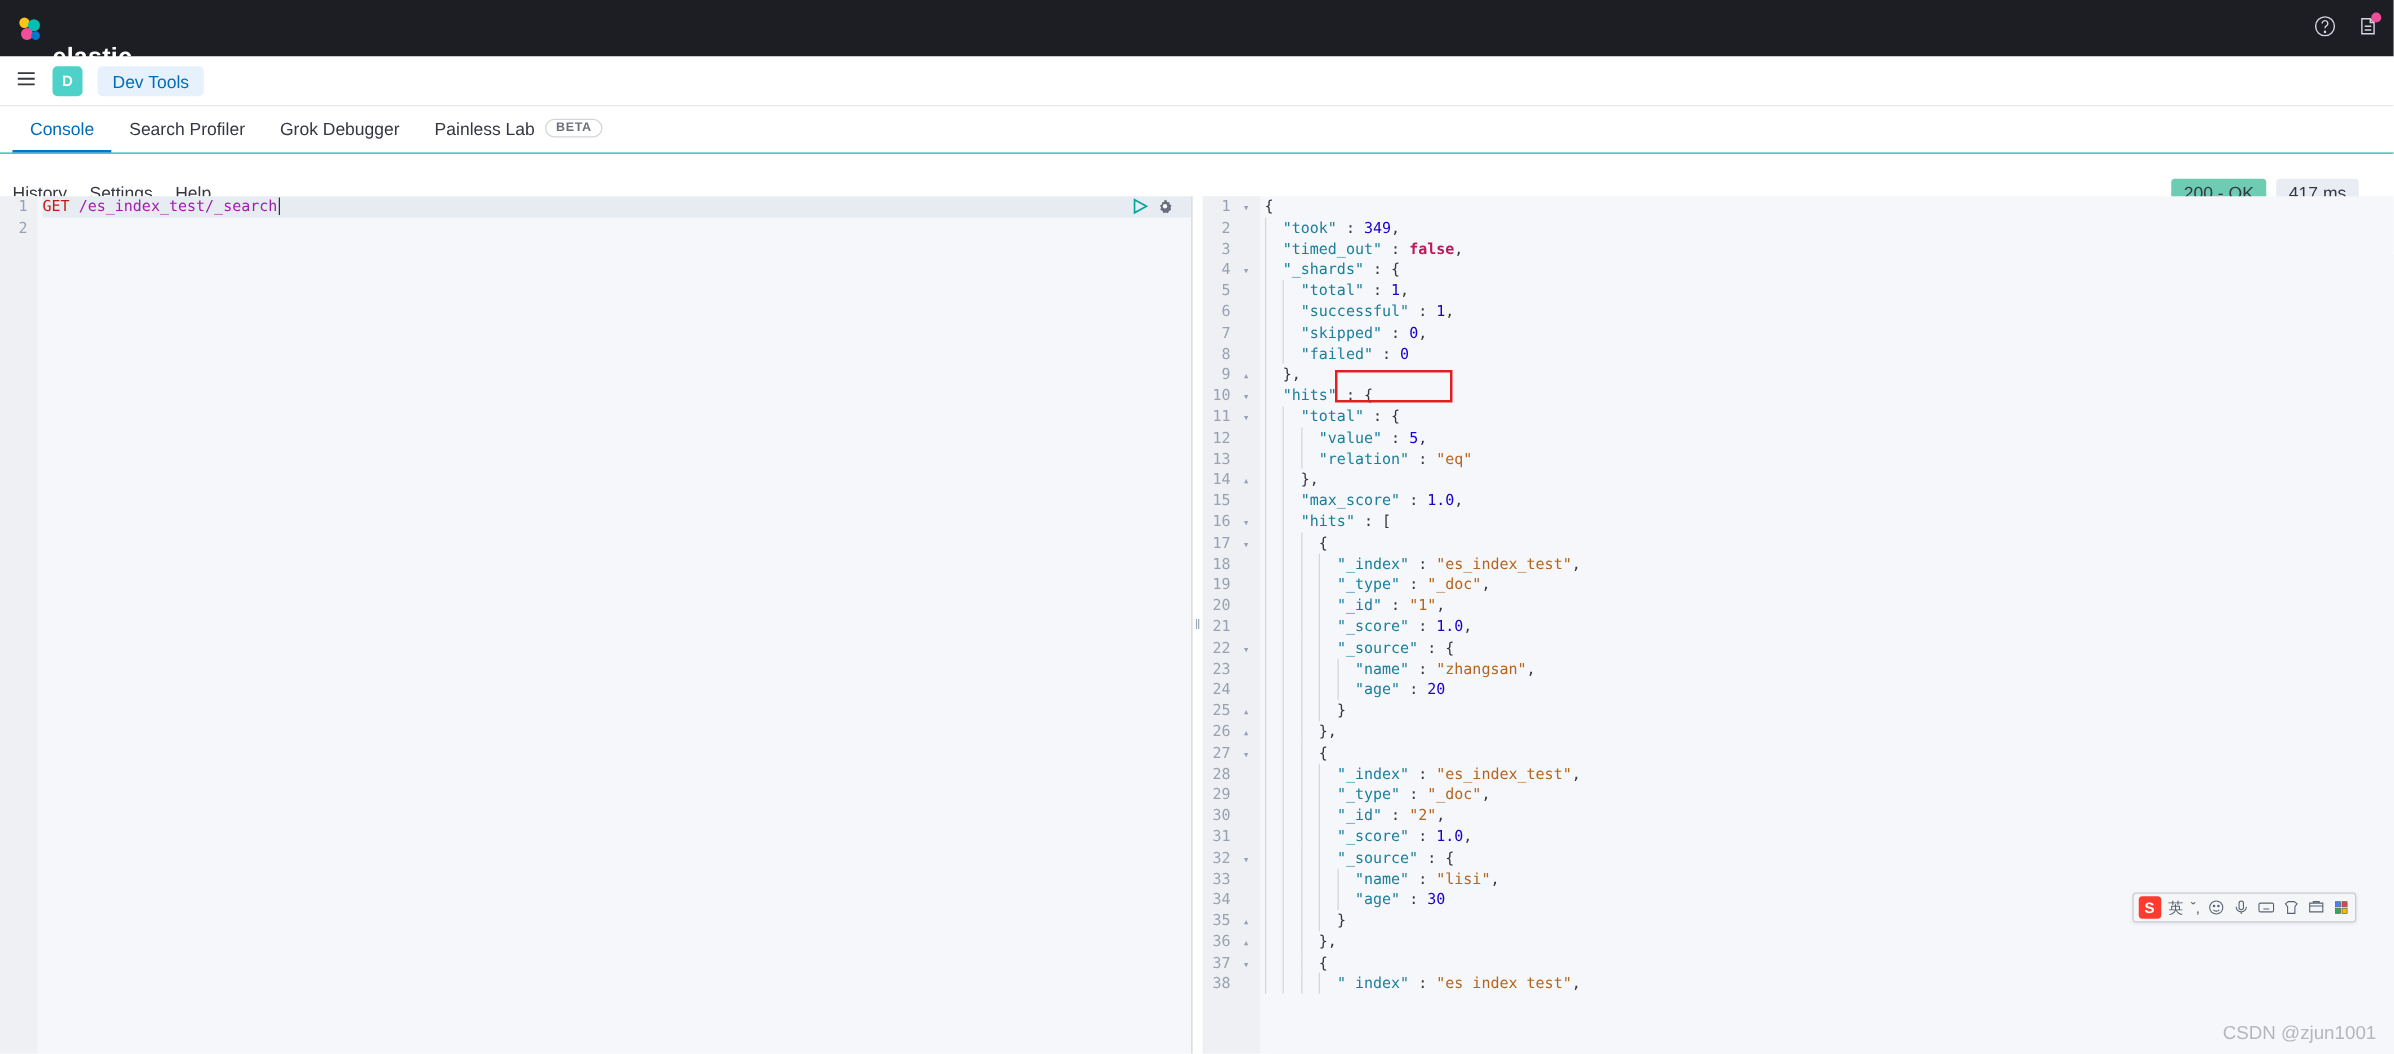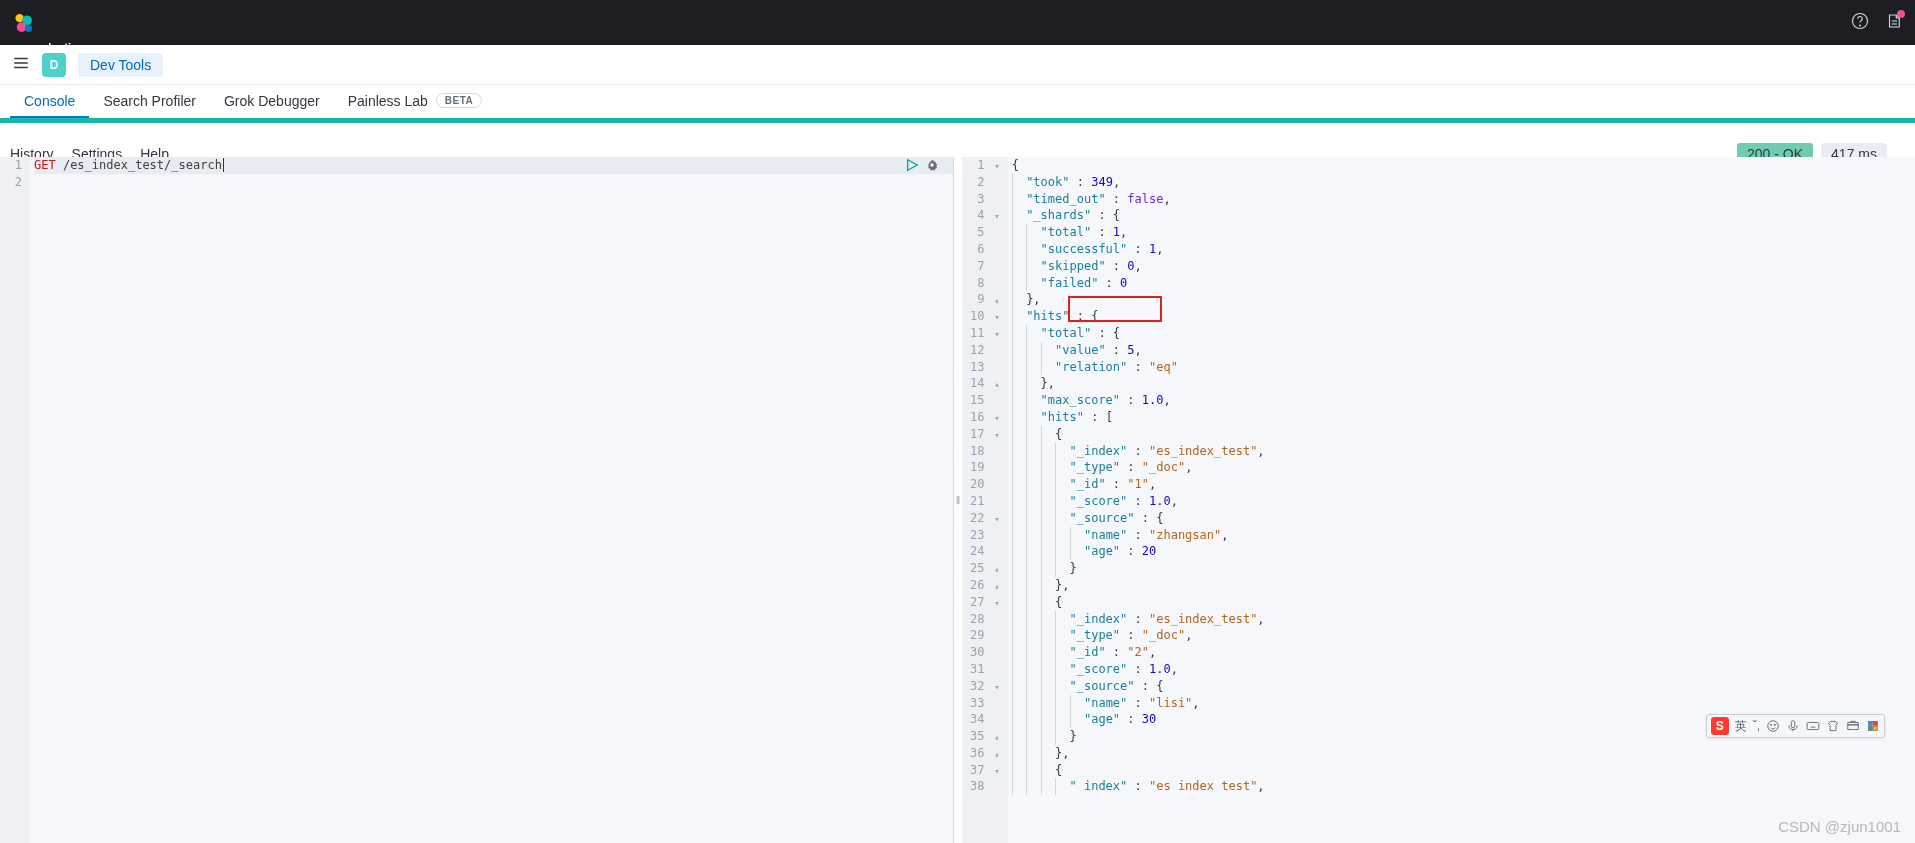--- a/index.html
+++ b/index.html
@@ -2,39 +2,39 @@
 <html><head>
 <meta charset="utf-8">
 <style>
 * { margin: 0; padding: 0; box-sizing: border-box; }
 body { font-family: -apple-system, BlinkMacSystemFont, "Segoe UI", Helvetica, Arial, sans-serif; font-size: 14px; color: #343741; background: #fff; }
 
 
 .topbar { background: #1d1e24; height: 45px; display: flex; align-items: center; padding: 0 12px; }
 .logo-wrap { display: flex; align-items: center; gap: 8px; color: #fff; }
 .logo-svg { width: 22px; height: 22px; }
-.logo-text { color: #fff; font-weight: 600; font-size: 11px; letter-spacing: .2px; margin-top: 48px; }
+.logo-text { color: #fff; font-weight: 600; font-size: 20px; letter-spacing: .2px; margin-top: 48px; }
 .search-wrap { margin-left: auto; margin-right: auto; position: absolute; left: 50%; transform: translateX(-50%); }
 .search-box { background: #2e2f36; border: 1px solid #3a3b44; border-radius: 5px; width: 330px; height: 28px; display: flex; align-items: center; padding: 0 10px; gap: 8px; }
 .search-box svg { width: 14px; height: 14px; stroke: #98a2b3; fill: none; }
 .search-box span { color: #98a2b3; font-size: 13px; }
 .top-right { margin-left: auto; display: flex; align-items: center; gap: 16px; }
 .top-right svg { width: 18px; height: 18px; stroke: #d3d6dc; fill: none; }
 .news-dot { position: relative; }
 .news-dot::after { content: ''; position: absolute; top: -2px; right: -2px; width: 8px; height: 8px; background: #f04e98; border-radius: 50%; }
 
 
 .navbar { height: 40px; display: flex; align-items: center; padding: 0 12px; gap: 12px; border-bottom: 1px solid #e8e8ea; }
 .hamburger { cursor: pointer; }
 .hamburger svg { width: 18px; height: 18px; stroke: #343741; }
 .space-badge { width: 24px; height: 24px; background: #4dd2ca; color: #fff; border-radius: 4px; display: flex; align-items: center; justify-content: center; font-size: 12px; font-weight: 600; }
 .crumb-pill { background: #e7f1fb; color: #006bb8; padding: 4px 12px; border-radius: 4px; font-size: 14px; cursor: pointer; }
 
 
-.tabs { display: flex; align-items: flex-end; gap: 0; padding: 0 10px; border-bottom: 5px solid #14b8a6; height: 38px; }
+.tabs { display: flex; align-items: flex-end; gap: 0; padding: 0 10px; border-bottom: 1px solid #14b8a6; height: 38px; }
 .tab { padding: 0 14px; height: 100%; display: flex; align-items: center; font-size: 14px; color: #343741; cursor: pointer; border-bottom: 2px solid transparent; gap: 8px; }
 .tab.active { color: #006bb8; border-bottom-color: #07c; }
 .beta-badge { border: 1px solid #d3d6dc; border-radius: 10px; padding: 1px 8px; font-size: 10px; font-weight: 700; color: #69707d; letter-spacing: .5px; }
 
 
 .toolbar { display: flex; align-items: center; padding: 6px 10px; gap: 18px; height: 34px; }
 .toolbar span { color: #343741; font-size: 14px; cursor: pointer; margin-top: 28px; }
 .toolbar-right { margin-left: auto; display: flex; gap: 8px; align-items: flex-start; padding-right: 18px; }
 .status-badge { background: #6dccb1; color: #1a1c21; padding: 3px 10px; font-size: 12px; border-radius: 3px; }
 .time-badge { background: #e9edf3; color: #343741; padding: 3px 10px; font-size: 12px; border-radius: 3px; }
@@ -49,25 +49,25 @@
 .editor { display: flex; font-family: Monaco, Menlo, Consolas, monospace; font-size: 12px; line-height: 1.4; height: 100%; }
 .gutter { background: #eef0f4; color: #98a2b3; text-align: right; padding: 0 6px; min-width: 30px; user-select: none; }
 .gutter div { padding: 0 2px; }
 .fold { color: #98a2b3; font-size: 9px; display: inline-block; width: 8px; }
 .code { flex: 1; padding-left: 4px; position: relative; }
 .code-line { white-space: pre; }
 .hl-line { background: #e6ecf2; }
 .cursor-caret::after { content:''; border-right:1px solid #333; margin-left:1px; }
 
 .tk-method { color: #c41a16; }
-.tk-path { color: #404040; }
+.tk-path { color: #a21caf; }
 .tk-key { color: #1a7f9c; }
 .tk-str { color: #b5651d; }
 .tk-num { color: #1c00cf; }
-.tk-bool { color: #6d28d9; }
+.tk-bool { color: #be185d; font-weight: bold; }
 .tk-punc { color: #343741; }
 .indent-guide { border-left: 1px solid #d3d6dc; display: inline-block; height: 1.4em; vertical-align: top; margin-right: -1px; }
 
 .run-actions { position: absolute; right: 14px; top: 1px; display: flex; gap: 6px; }
 .run-actions svg { width: 14px; height: 14px; }
 
 .red-box { position: absolute; border: 2px solid #e02020; left: 60px; top: 139px; width: 94px; height: 26px; pointer-events: none; }
 
 
 .ime-bar { position: fixed; right: 30px; bottom: 105px; background: #f4f6f8; border: 1px solid #c9cdd4; border-radius: 3px; display: flex; align-items: center; padding: 2px 4px; gap: 6px; box-shadow: 0 1px 3px rgba(0,0,0,.08); }

